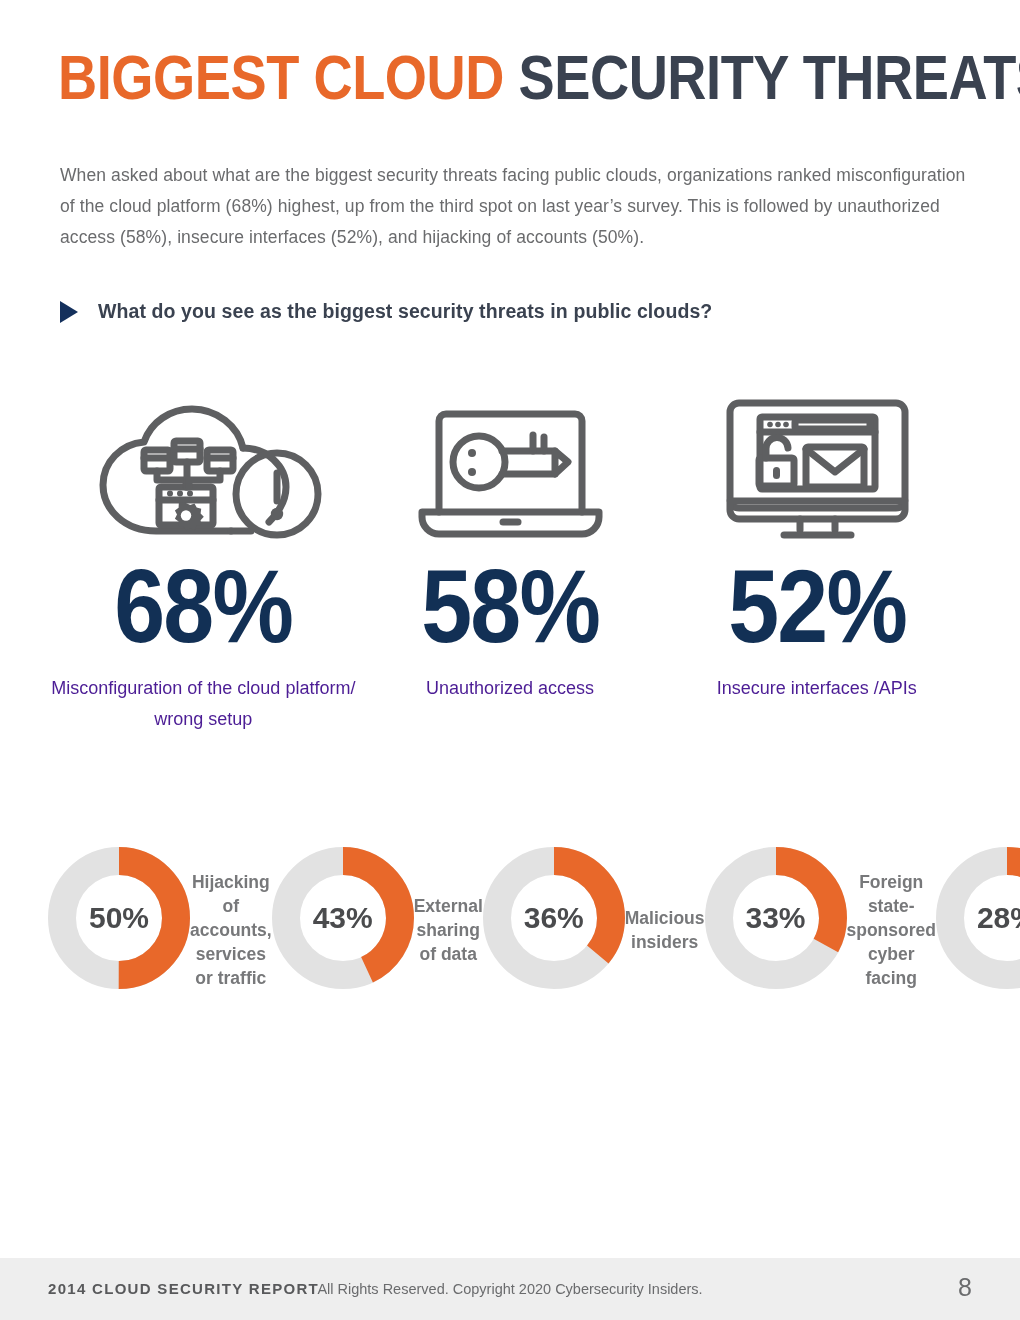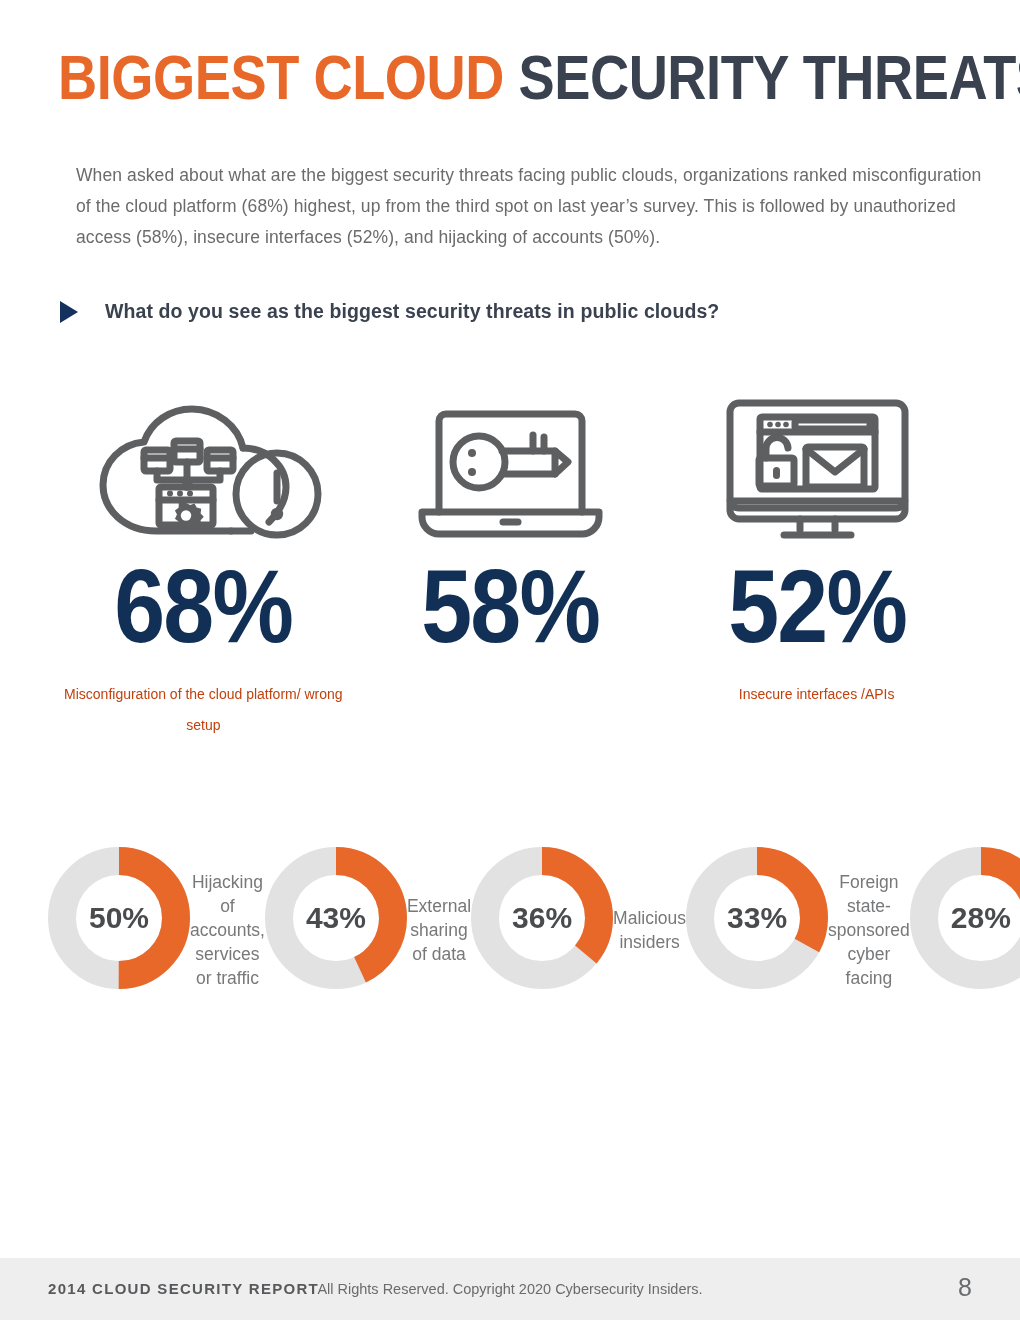--- a/index.html
+++ b/index.html
@@ -21,30 +21,30 @@
     line-height:1.0;
     white-space:nowrap;
     transform:scaleX(0.86);
     transform-origin:left top;
   }
   .title .orange { color:#e8682a; }
   .title .dark   { color:#3a4250; }
 
   
   .intro {
-    position:absolute; left:76px; top:160px; width:912px;
+    position:absolute; left:60px; top:160px; width:912px;
     font-size:17.5px; line-height:31px;
     color:#6a6b6d; font-weight:300;
     letter-spacing:0.1px;
   }
 
   
   .question-row {
     position:absolute; left:60px; top:300px;
-    display:flex; align-items:center; gap:27px;
+    display:flex; align-items:center; gap:20px;
   }
   .tri {
     width:0; height:0;
     border-left:18px solid #14305c;
     border-top:11px solid transparent;
     border-bottom:11px solid transparent;
   }
   .question-text {
     font-family:"Liberation Sans Narrow","Liberation Sans", sans-serif;
     font-size:19.5px; font-weight:bold; color:#3a4250;
@@ -63,22 +63,22 @@
     height:150px; display:flex; align-items:center; justify-content:center;
   }
   .stat .big-num {
     font-family:"Liberation Sans Narrow","Liberation Sans", sans-serif;
     font-size:104px; font-weight:bold; color:#123055;
     line-height:0.92; margin-top:14px;
     transform:scaleX(0.88); transform-origin:center;
     letter-spacing:-2px;
   }
   .stat .stat-label {
-    margin-top:24px; text-align:center;
-    font-size:14px; line-height:31px; color:#c2410c; font-weight:300;
+    margin-top:18px; text-align:center;
+    font-size:18px; line-height:31px; color:#4c1d95; font-weight:300;
   }
 
   
   .donut-row {
     position:absolute; left:48px; top:845px; width:930px;
     display:flex;
   }
   .donut-cell {
     flex:1; display:flex; flex-direction:row; align-items:center;
   }
@@ -88,21 +88,21 @@
   .donut svg { display:block; transform:rotate(-90deg); }
   .donut .pct {
     position:absolute; inset:0;
     display:flex; align-items:center; justify-content:center;
     font-family:"Liberation Sans Narrow","Liberation Sans", sans-serif;
     font-size:30px; font-weight:bold; color:#4a4b4d;
     letter-spacing:0px;
   }
   .donut-label {
     margin-top:25px; text-align:center;
-    font-size:17.5px; line-height:24px; color:#77787a; font-weight:400;
+    font-size:17.5px; line-height:24px; color:#77787a; font-weight:700;
   }
 
   
   .footer {
     position:absolute; left:0; right:0; top:1258px; bottom:0;
     background:#eeeeee;
   }
   .footer-inner {
     position:absolute; left:0; right:0; top:22px;
     height:28px;
@@ -183,20 +183,21 @@
         <path class="icn" d="M94 56 H147"></path>
         <path class="icn" d="M94 79 H147"></path>
         <path class="icn" d="M147 56 l13 11 -13 12 Z"></path>
         <path class="icn" d="M125 56 V40"></path>
         <path class="icn" d="M136 56 V42"></path>
         <circle class="icn-f" cx="64" cy="58" r="4"></circle>
         <circle class="icn-f" cx="64" cy="77" r="4"></circle>
       </svg>
     </div>
     <div class="big-num">58%</div>
+    <div class="stat-label">Unauthorized access</div>
   </div>
 
   <div class="stat">
     <div class="icon-wrap">
       <svg width="210" height="150" viewBox="0 0 210 150">
         <rect class="icn" x="18" y="8" width="175" height="105" rx="9"></rect>
         <path class="icn" d="M18 106 H193 v9 a9 9 0 0 1 -9 9 H27 a9 9 0 0 1 -9 -9 Z"></path>
         <path class="icn" d="M88 124 v11"></path>
         <path class="icn" d="M123 124 v11"></path>
         <path class="icn" d="M72 140 H139" stroke-width="11"></path>

